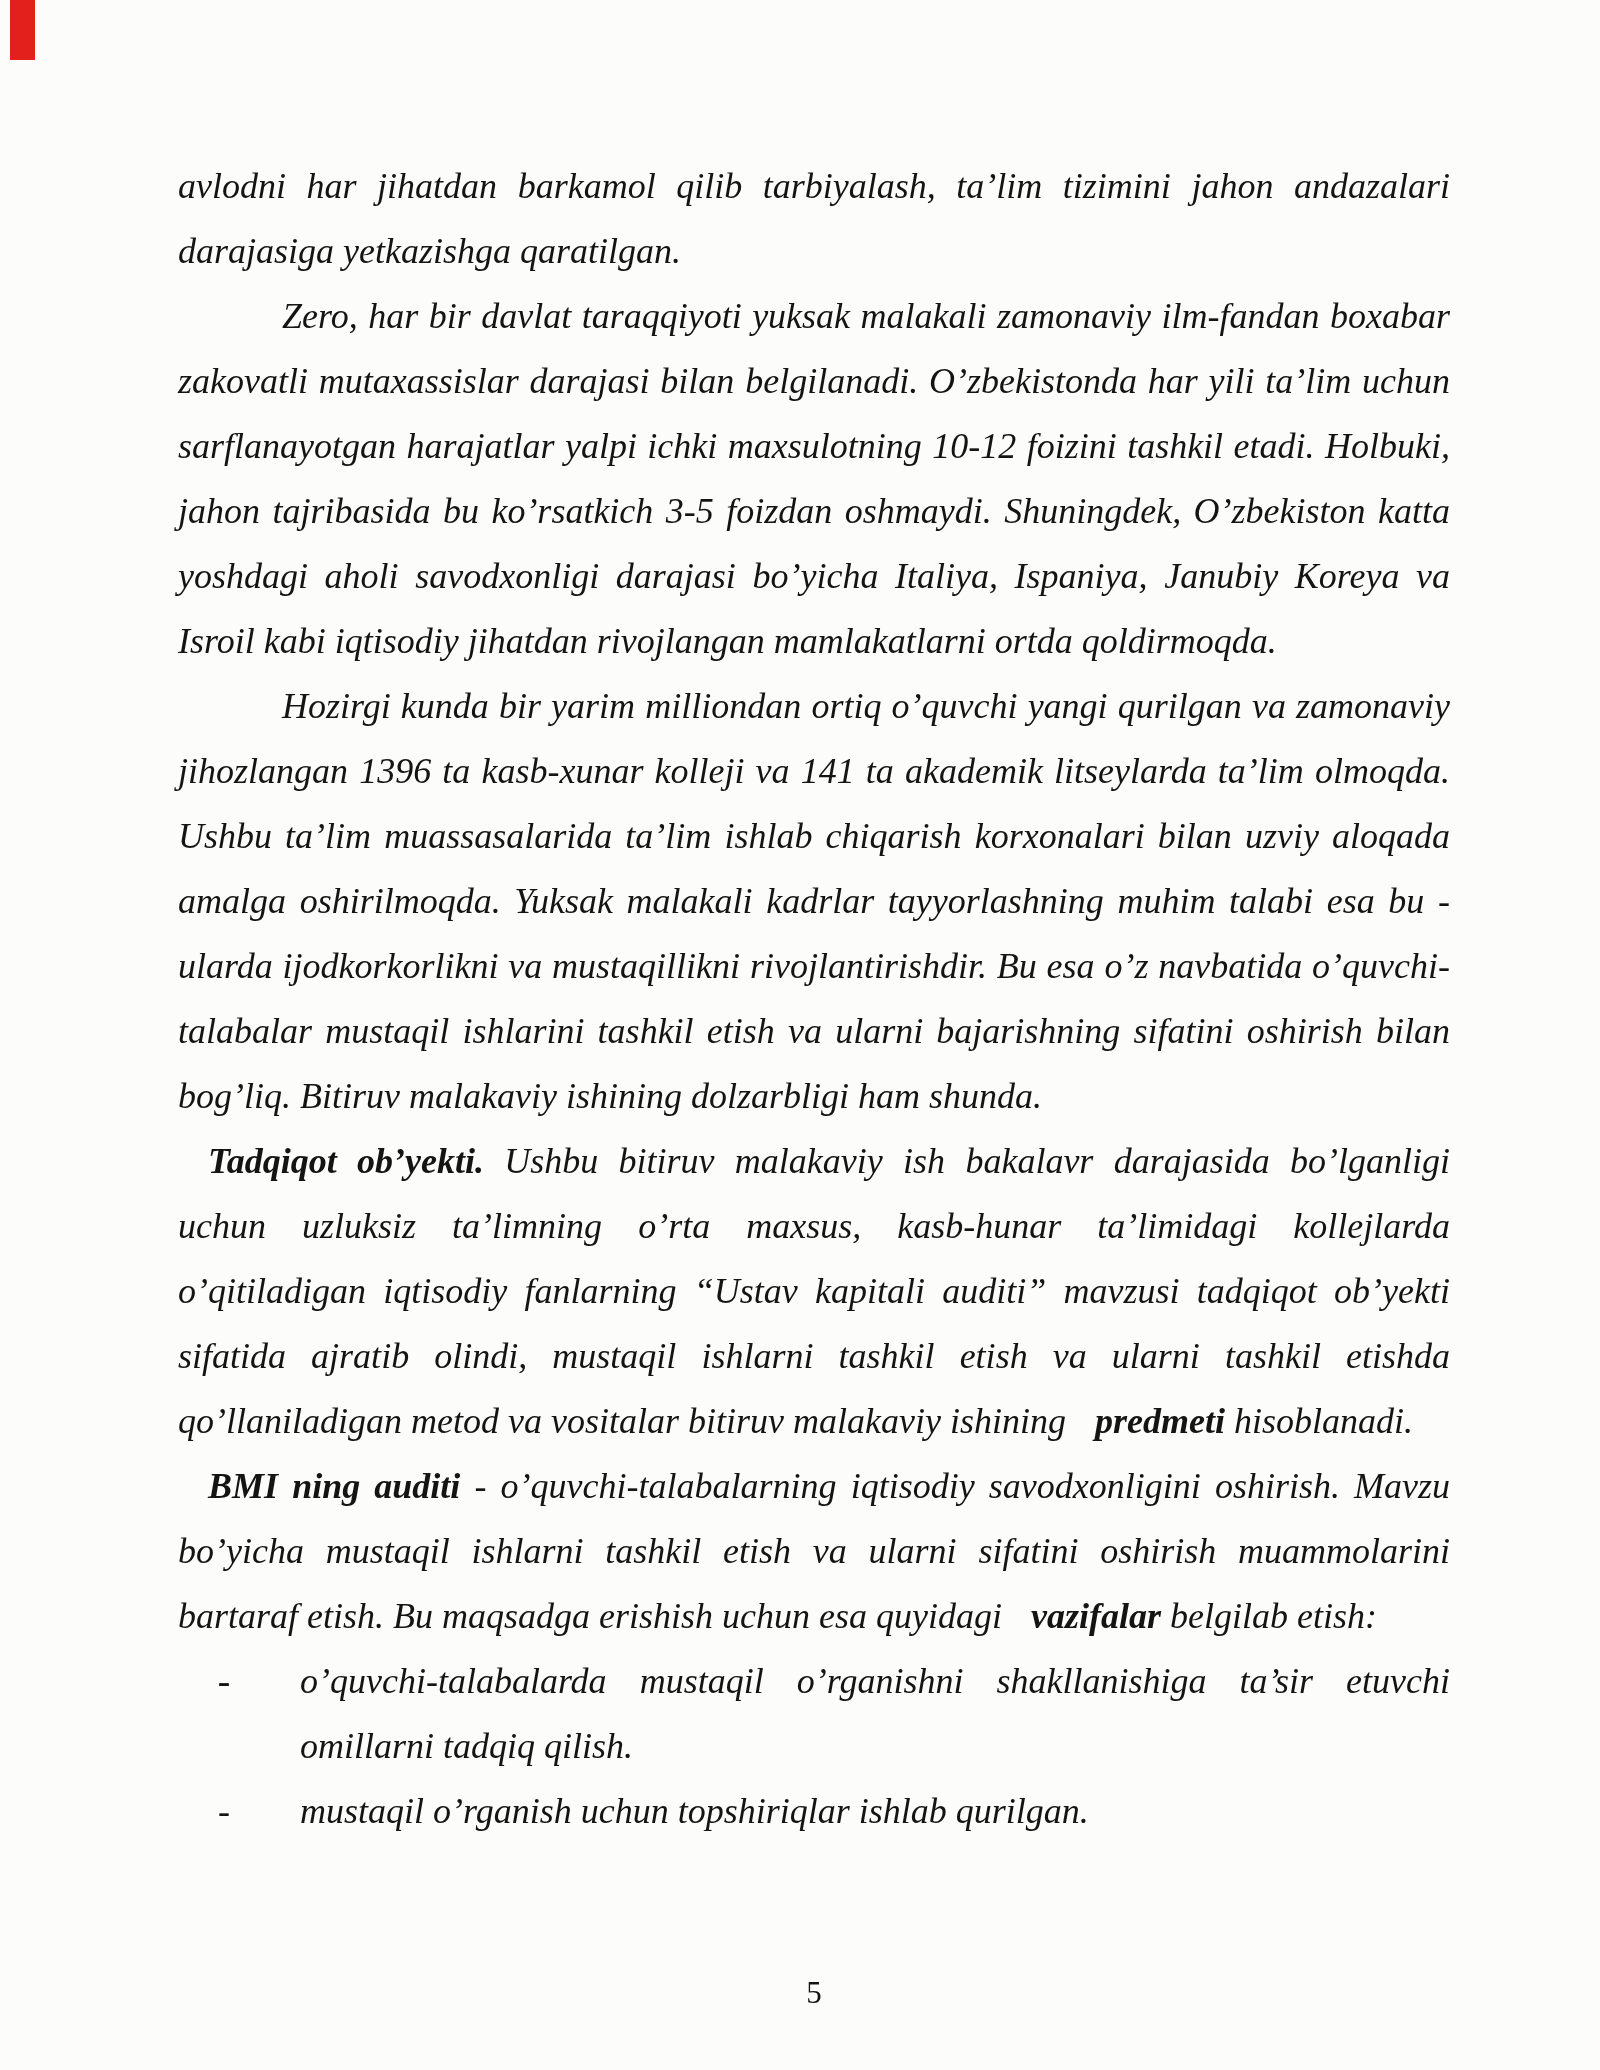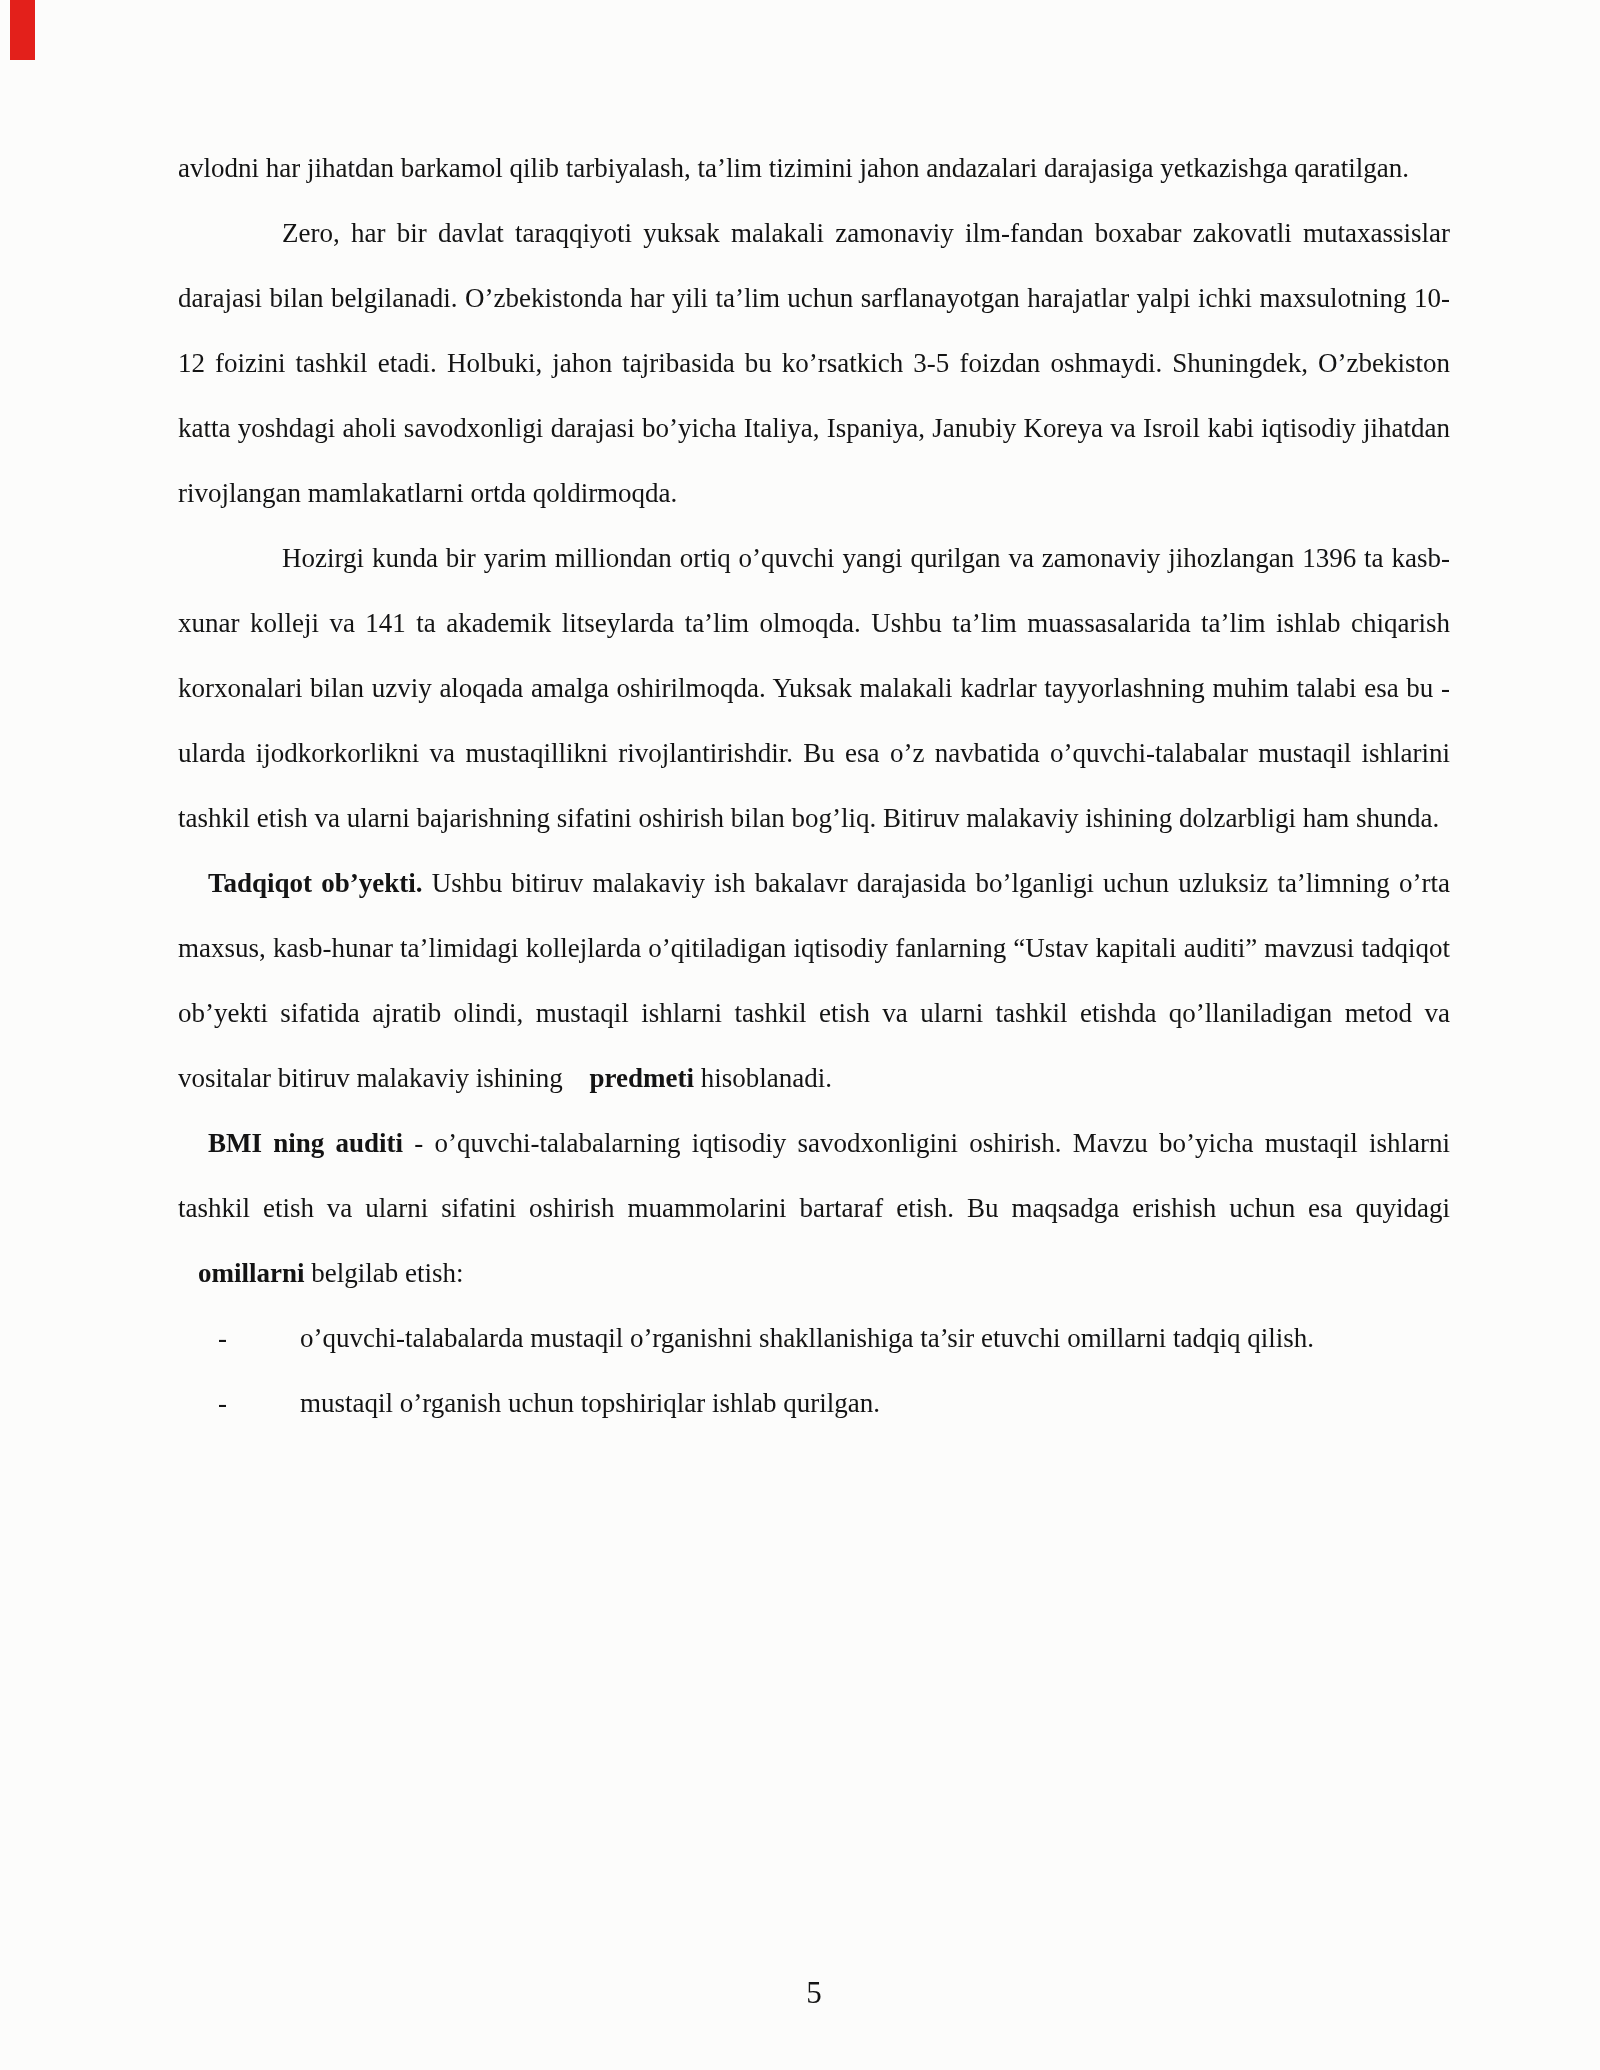--- a/index.html
+++ b/index.html
@@ -14,27 +14,28 @@
     position: absolute;
     left: 10px;
     top: 0;
     width: 25px;
     height: 60px;
     background: #e3201b;
   }
   .doc {
     position: absolute;
     left: 178px;
-    top: 136px;
+    top: 154px;
     width: 1272px;
     font-family: "Liberation Serif", "DejaVu Serif", serif;
-    font-size: 27px;
+    font-size: 36px;
     line-height: 65px;
     color: #141414;
     text-align: justify;
+    font-style: italic;
   }
   .para { margin: 0; }
   .para.indent { text-indent: 104px; }
   .para.small-indent { text-indent: 10px; }
   .list-item {
     position: relative;
     padding-left: 122px;
     margin: 0;
   }
   .list-item .dash {
@@ -58,19 +59,19 @@
 </head>
 <body style="background: rgb(252, 252, 251);">
 
 <div class="scan-mark" style="background: rgb(227, 32, 27);"></div>
 
 <div class="doc" style="color: rgb(20, 20, 20);">
     <div class="para"><span>avlodni har jihatdan barkamol qilib tarbiyalash, ta’lim tizimini jahon andazalari darajasiga yetkazishga qaratilgan.</span></div>
     <div class="para indent"><span>Zero, har bir davlat taraqqiyoti yuksak malakali zamonaviy ilm-fandan boxabar zakovatli mutaxassislar darajasi bilan belgilanadi. O’zbekistonda har yili ta’lim uchun sarflanayotgan harajatlar yalpi ichki maxsulotning 10-12 foizini tashkil etadi. Holbuki, jahon tajribasida bu ko’rsatkich 3-5 foizdan oshmaydi. Shuningdek, O’zbekiston katta yoshdagi aholi savodxonligi darajasi bo’yicha Italiya, Ispaniya, Janubiy Koreya va Isroil kabi iqtisodiy jihatdan rivojlangan mamlakatlarni ortda qoldirmoqda.</span></div>
     <div class="para indent"><span>Hozirgi kunda bir yarim milliondan ortiq o’quvchi yangi qurilgan va zamonaviy jihozlangan 1396 ta kasb-xunar kolleji va 141 ta akademik litseylarda ta’lim olmoqda. Ushbu ta’lim muassasalarida ta’lim ishlab chiqarish korxonalari bilan uzviy aloqada amalga oshirilmoqda. Yuksak malakali kadrlar tayyorlashning muhim talabi esa bu - ularda ijodkorkorlikni va mustaqillikni rivojlantirishdir. Bu esa o’z navbatida o’quvchi-talabalar mustaqil ishlarini tashkil etish va ularni bajarishning sifatini oshirish bilan bog’liq. Bitiruv malakaviy ishining dolzarbligi ham shunda.</span></div>
     <div class="para small-indent"><b>Tadqiqot ob’yekti.</b><span> Ushbu bitiruv malakaviy ish bakalavr darajasida bo’lganligi uchun uzluksiz ta’limning o’rta maxsus, kasb-hunar ta’limidagi kollejlarda o’qitiladigan iqtisodiy fanlarning “Ustav kapitali auditi” mavzusi tadqiqot ob’yekti sifatida ajratib olindi, mustaqil ishlarni tashkil etish va ularni tashkil etishda qo’llaniladigan metod va vositalar bitiruv malakaviy ishining </span><b>predmeti</b><span> hisoblanadi.</span></div>
-    <div class="para small-indent"><b>BMI ning auditi</b><span> - o’quvchi-talabalarning iqtisodiy savodxonligini oshirish. Mavzu bo’yicha mustaqil ishlarni tashkil etish va ularni sifatini oshirish muammolarini bartaraf etish. Bu maqsadga erishish uchun esa quyidagi </span><b>omillarni</b><span> belgilab etish:</span></div>
+    <div class="para small-indent"><b>BMI ning auditi</b><span> - o’quvchi-talabalarning iqtisodiy savodxonligini oshirish. Mavzu bo’yicha mustaqil ishlarni tashkil etish va ularni sifatini oshirish muammolarini bartaraf etish. Bu maqsadga erishish uchun esa quyidagi </span><b>vazifalar</b><span> belgilab etish:</span></div>
     <div class="list-item"><span class="dash">-</span></div>
     <div class="list-item"><span class="dash">-</span><span>o’quvchi-talabalarda mustaqil o’rganishni shakllanishiga ta’sir etuvchi omillarni tadqiq qilish.</span></div>
     <div class="list-item"><span class="dash">-</span><span>mustaqil o’rganish uchun topshiriqlar ishlab qurilgan.</span></div>
   </div>
 
 <div class="page-number">5</div>
 
 </body></html>

